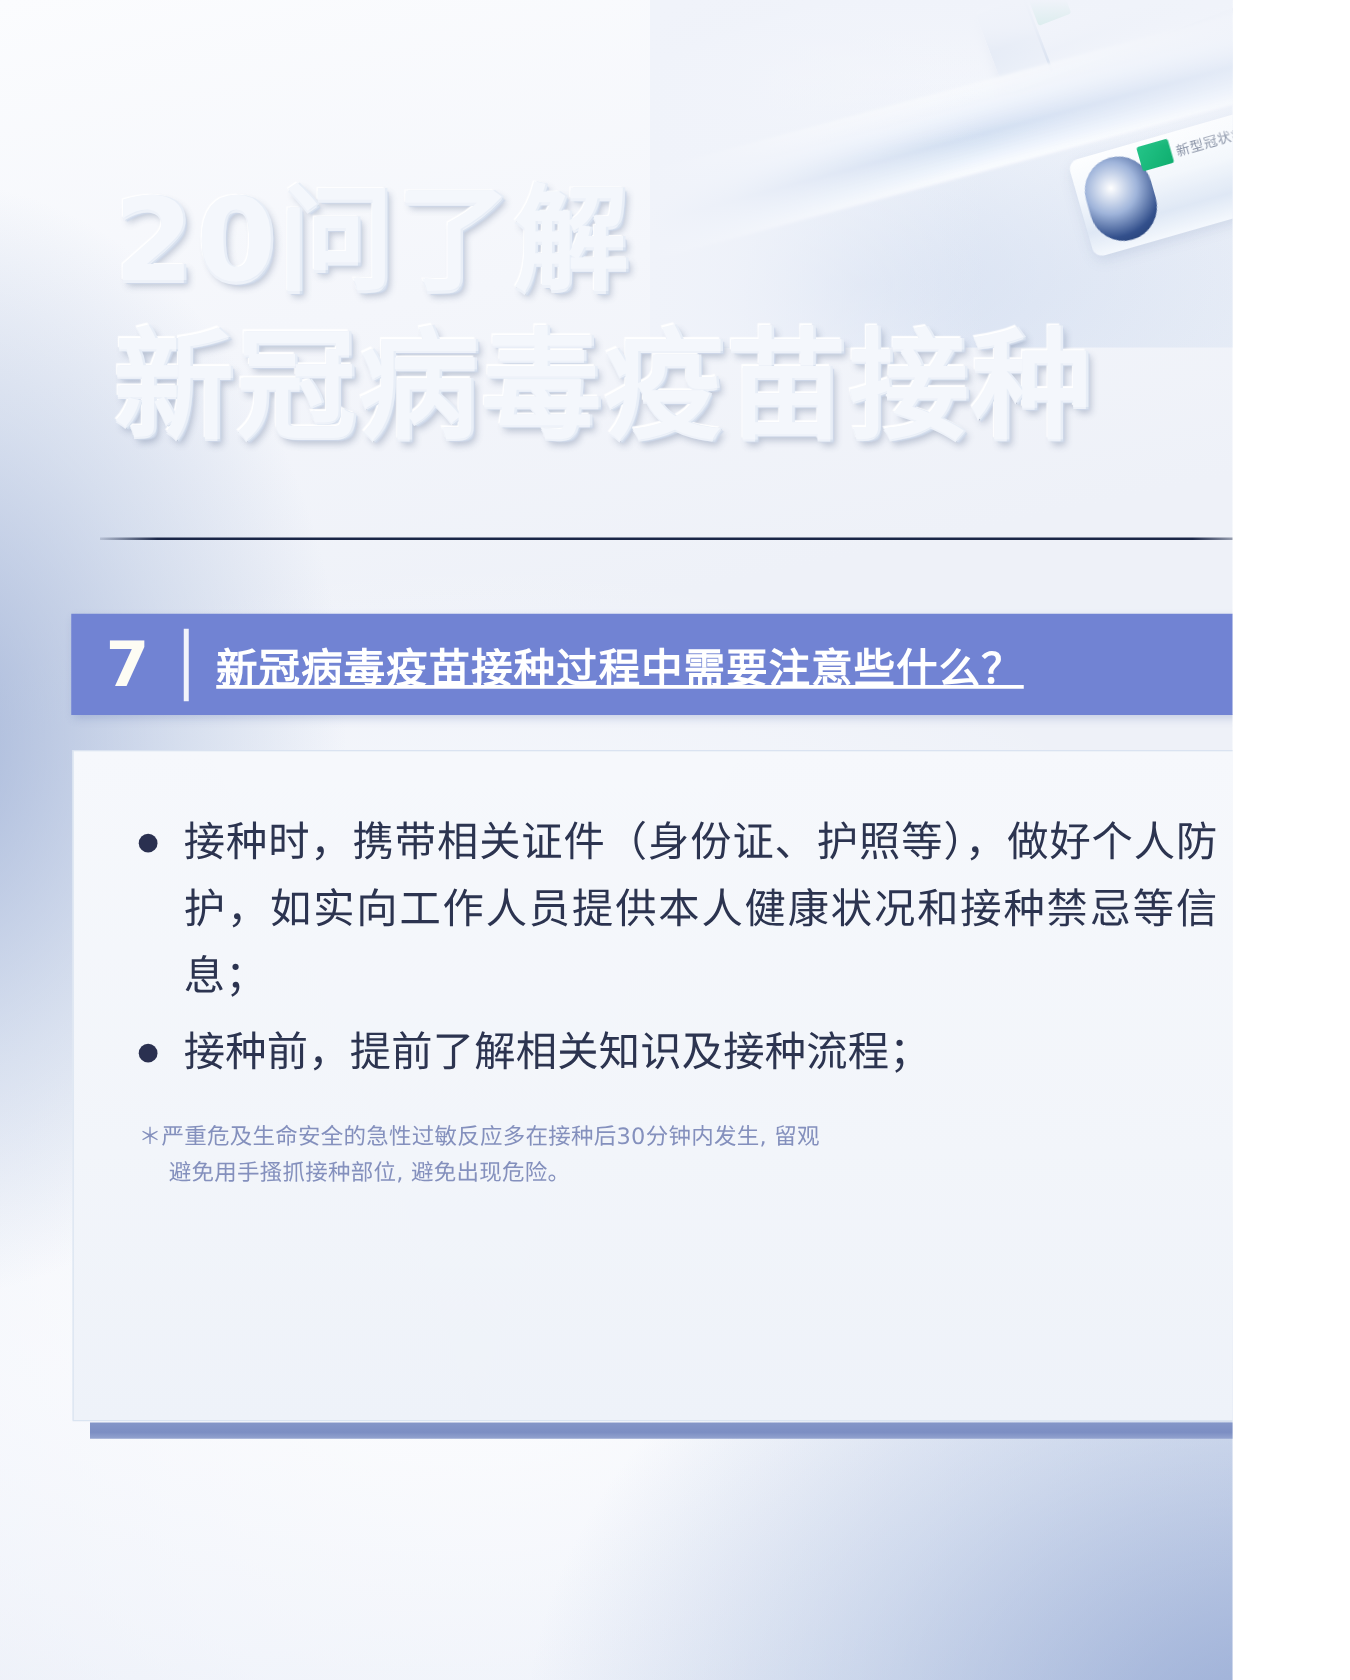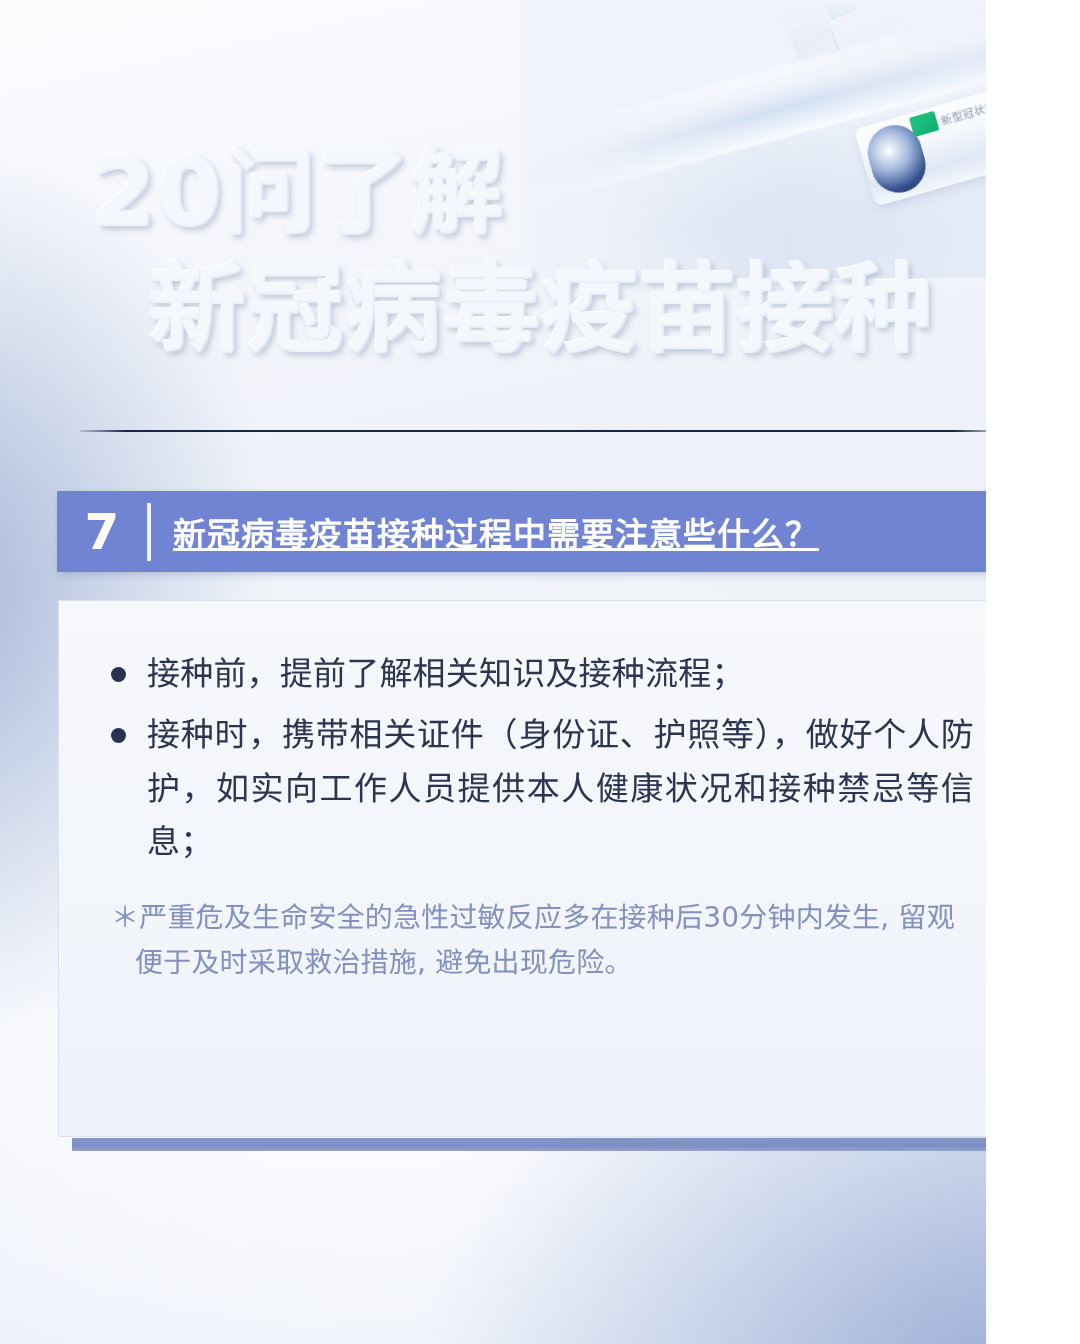--- a/index.html
+++ b/index.html
@@ -173,21 +173,21 @@
        1px  1px 0 #d9e2ef,
       -2px -2px 1px #ffffff,
        2px  2px 1px #cfd9ea,
        3px  4px 6px rgba(60,80,120,0.30);
     background: linear-gradient(to bottom, #35436b 0%, #1b2642 42%, #232f52 70%, #141d36 100%);
     -webkit-background-clip: text;
     background-clip: text;
     -webkit-text-fill-color: transparent;
   }
   .headline .line1 { font-size: 92px; }
-  .headline .line2 { font-size: 96px; margin-top: 22px; text-align: center; }
+  .headline .line2 { font-size: 96px; margin-top: 22px; }
 
   .rule {
     position: absolute;
     left: 80px; top: 430px;
     width: 920px; height: 2px;
     background: linear-gradient(to right, rgba(25,38,70,0.15) 0%, #1a2647 5%, #1a2647 95%, rgba(25,38,70,0.15) 100%);
   }
 
   
   .qbar {
@@ -269,21 +269,21 @@
     left: 6px; top: 20px;
     width: 15px; height: 15px;
     border-radius: 50%;
     background: #2a3050;
   }
 
   .footnote {
     margin-top: 26px;
     padding-left: 6px;
     font-family: "DejaVu Sans", "Liberation Sans", sans-serif;
-    font-size: 28px;
+    font-size: 18px;
     line-height: 1.62;
     color: #8490bd;
     letter-spacing: 0.2px;
   }
   .footnote .fn-line2 { display: block; padding-left: 24px; }
 </style>
 </head>
 <body>
 
 <div class="poster">
@@ -320,24 +320,24 @@
   <div class="rule"></div>
 
   <div class="qbar">
     <div class="qnum">7</div>
     <div class="qsep"></div>
     <div class="qtext">新冠病毒疫苗接种过程中需要注意些什么？</div>
   </div>
 
   <div class="card">
     <ul class="bullets">
+      <li>接种时，携带相关证件（身份证、护照等），做好个人防护，如实向工作人员提供本人健康状况和接种禁忌等信息；</li>
       <li>接种前，提前了解相关知识及接种流程；</li>
-      <li>接种时，携带相关证件（身份证、护照等），做好个人防护，如实向工作人员提供本人健康状况和接种禁忌等信息；</li>
     </ul>
     <div class="footnote">
       <span>＊严重危及生命安全的急性过敏反应多在接种后30分钟内发生, 留观</span>
-      <span class="fn-line2">便于及时采取救治措施, 避免出现危险。</span>
+      <span class="fn-line2">避免用手搔抓接种部位, 避免出现危险。</span>
     </div>
   </div>
   <div class="card-shadow"></div>
   <div class="card-edge"></div>
 
 </div>
 
 </body></html>

